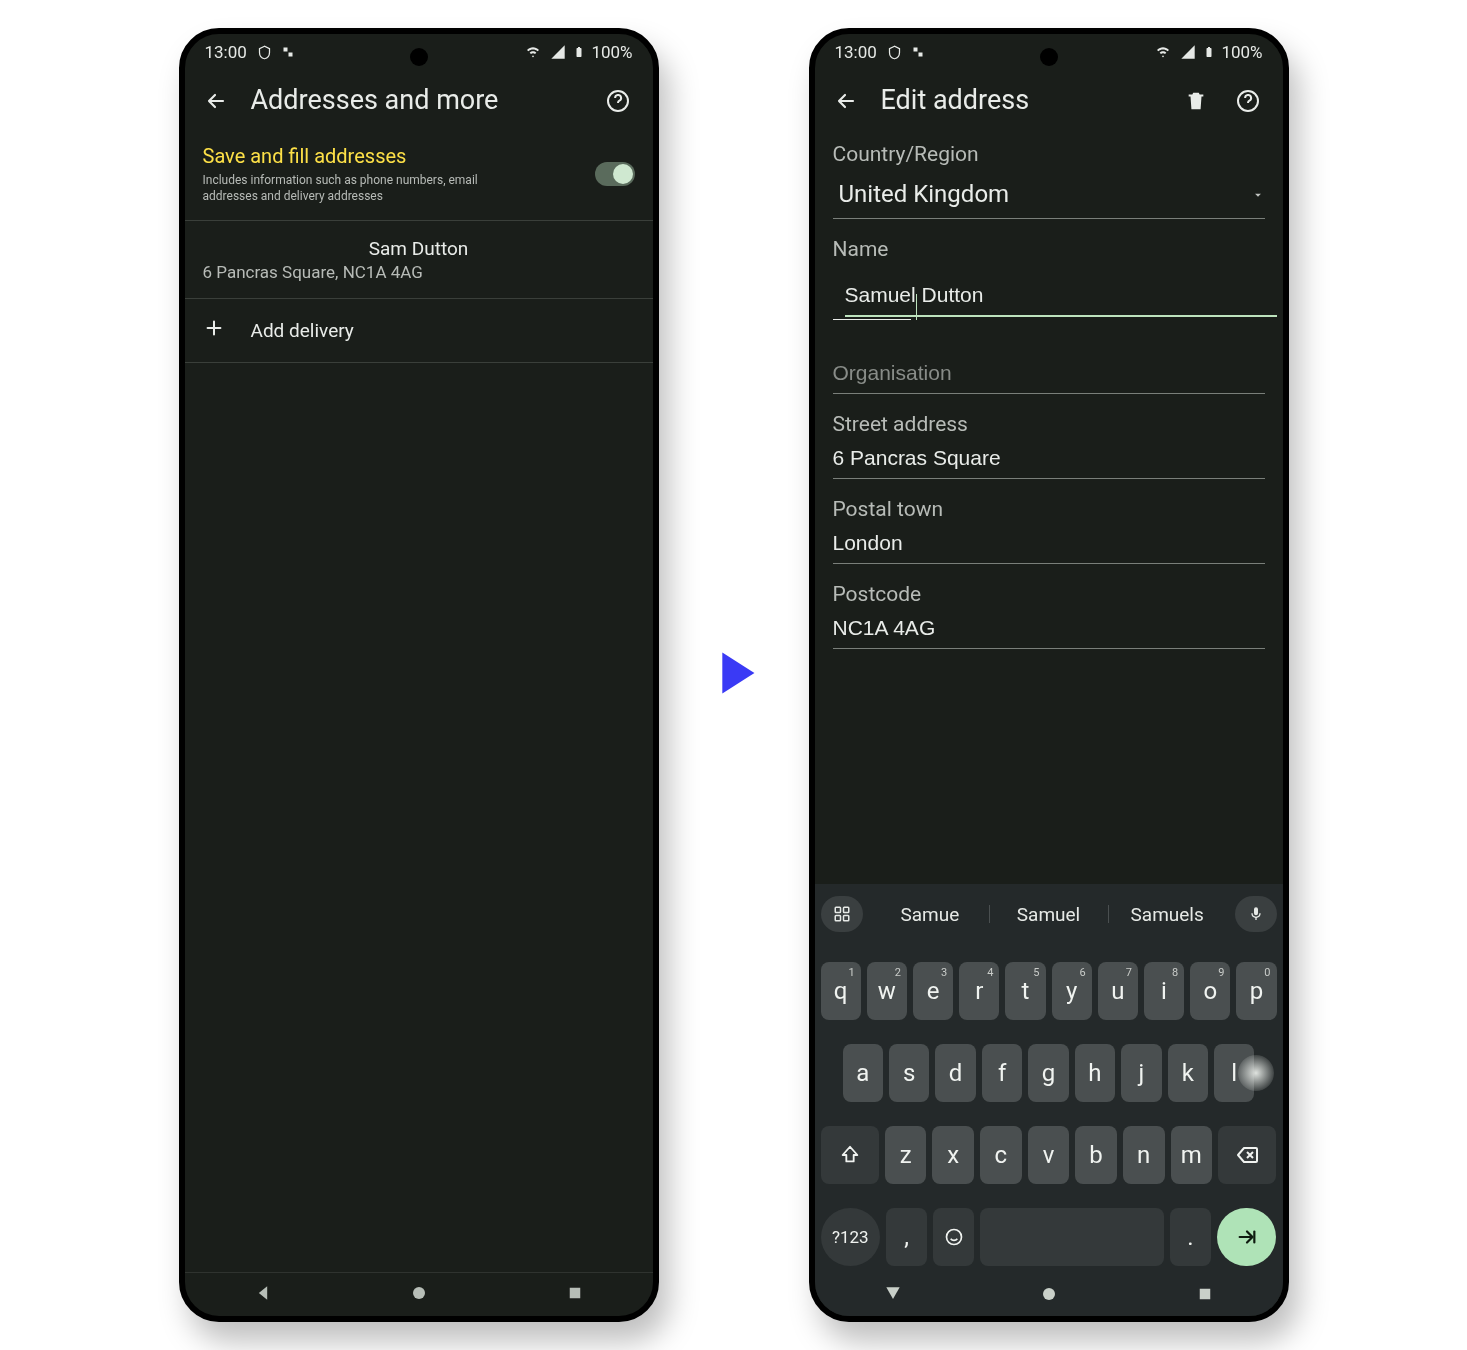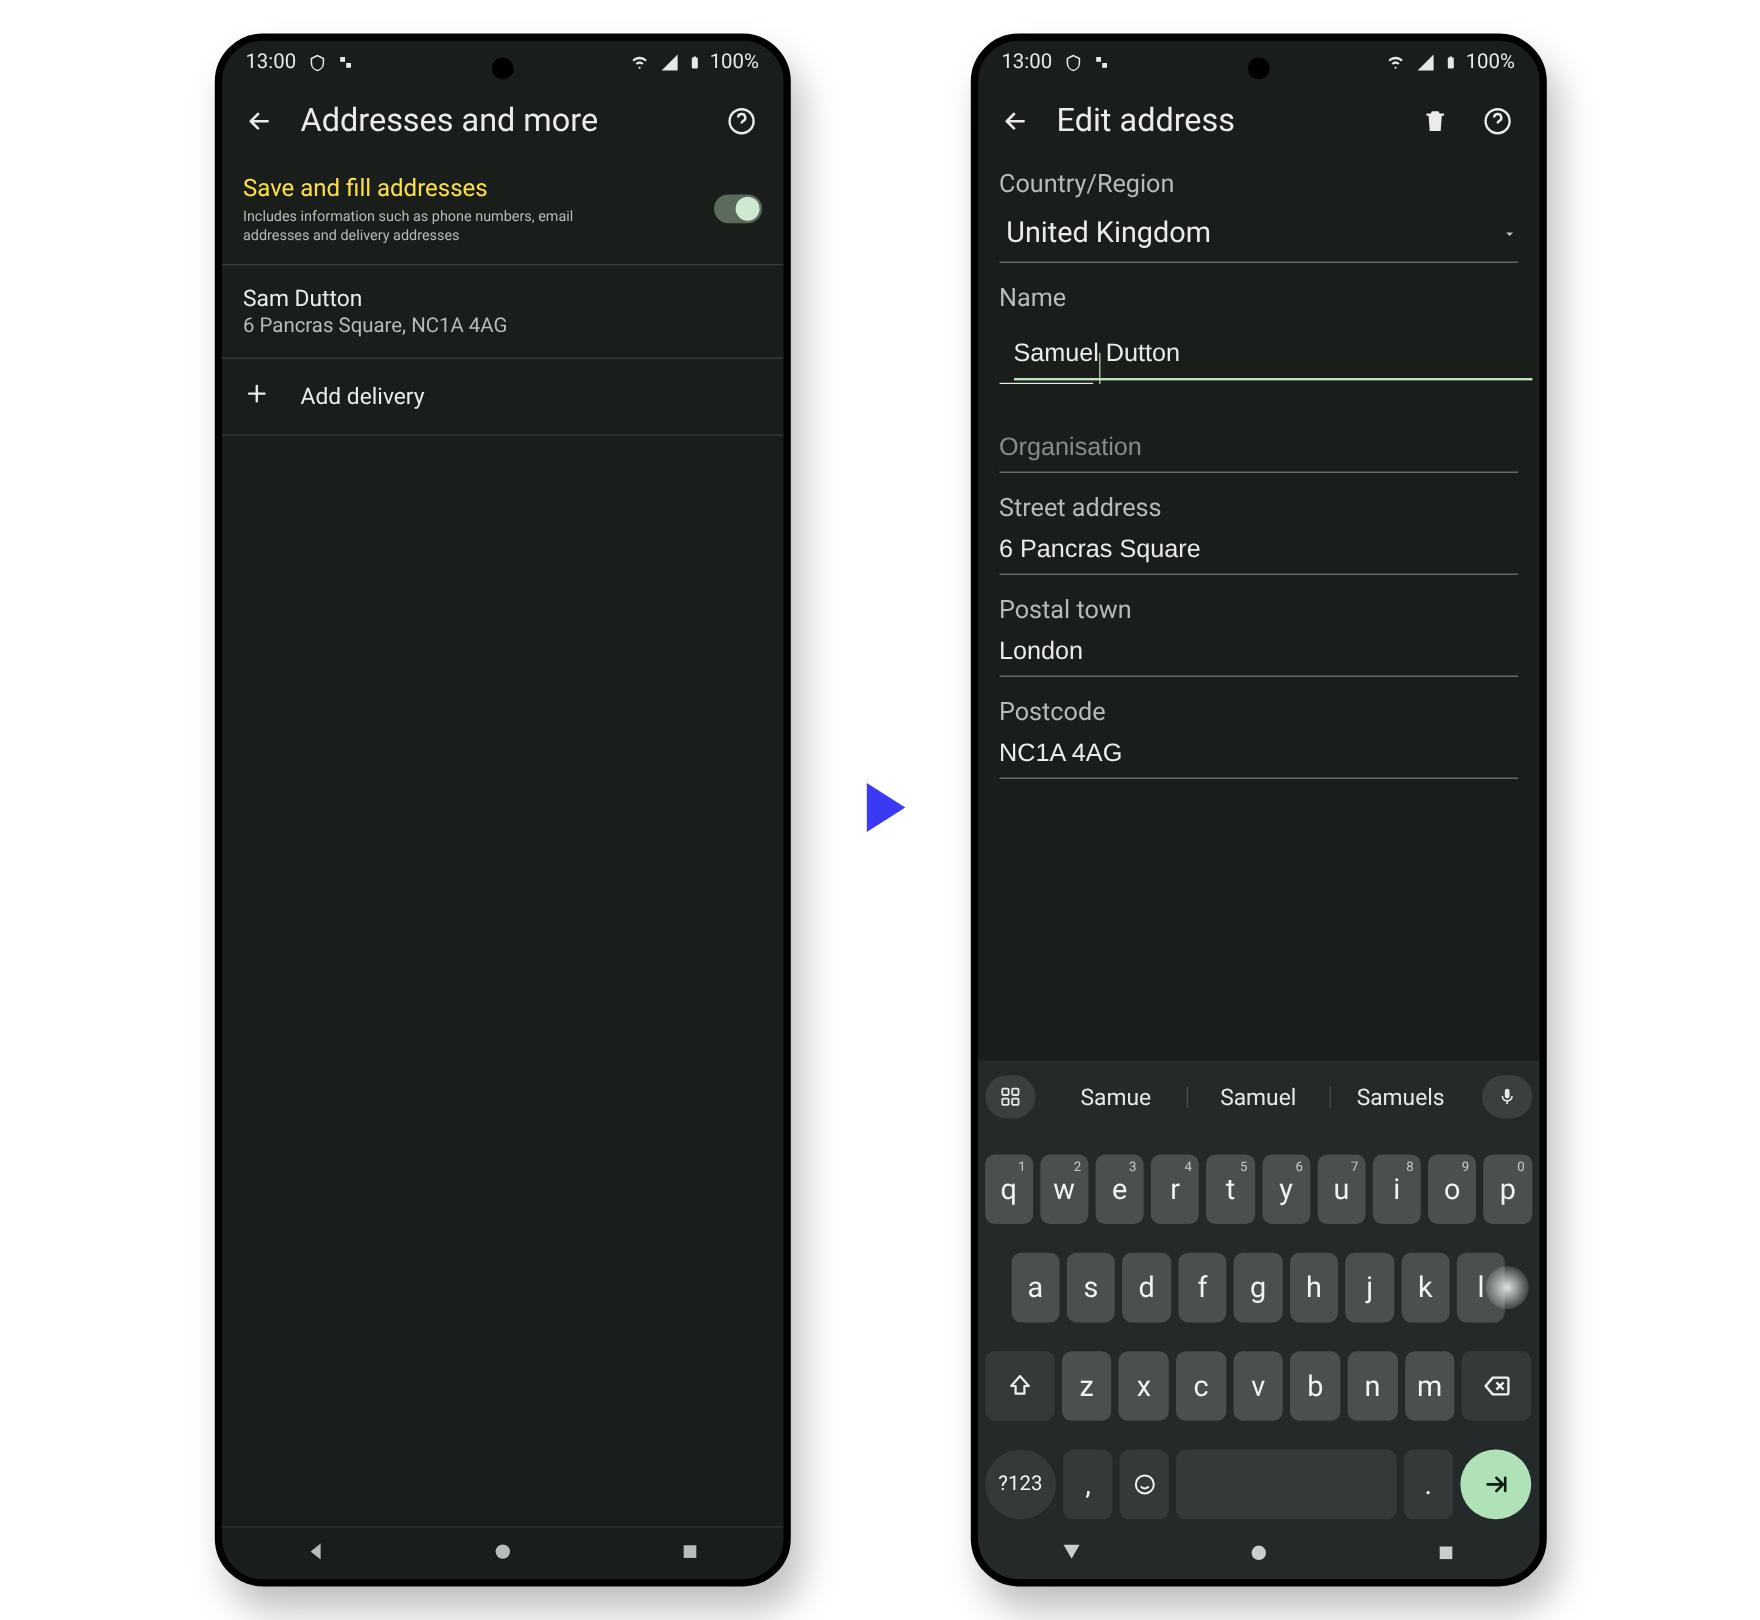--- a/index.html
+++ b/index.html
@@ -65,21 +65,21 @@
   .switch {
     width:40px; height:24px; border-radius:12px; background:#5a6b5c;
     position:relative; flex-shrink:0;
   }
   .switch::after {
     content:""; position:absolute; right:2px; top:2px;
     width:20px; height:20px; border-radius:50%;
     background:#cfe8d0;
   }
   .addr { padding:16px 18px; border-bottom:1px solid #3a3f3a; }
-  .addr-name { font-size:19px; color:#e9ece9; margin-bottom:2px; }
+  .addr-name { font-size:19px; color:#e9ece9; margin-bottom:2px;text-align:center; }
   .addr-sub  { font-size:17px; color:#b7bbb7; }
   .addrow {
     display:flex; align-items:center; gap:26px;
     padding:18px 18px; color:#e9ece9; font-size:19px;
     border-bottom:1px solid #3a3f3a;
   }
   .navbar {
     height:44px; display:flex; justify-content:space-around; align-items:center;
     color:#c9d0c9; border-top:1px solid #2f332f;
   }

